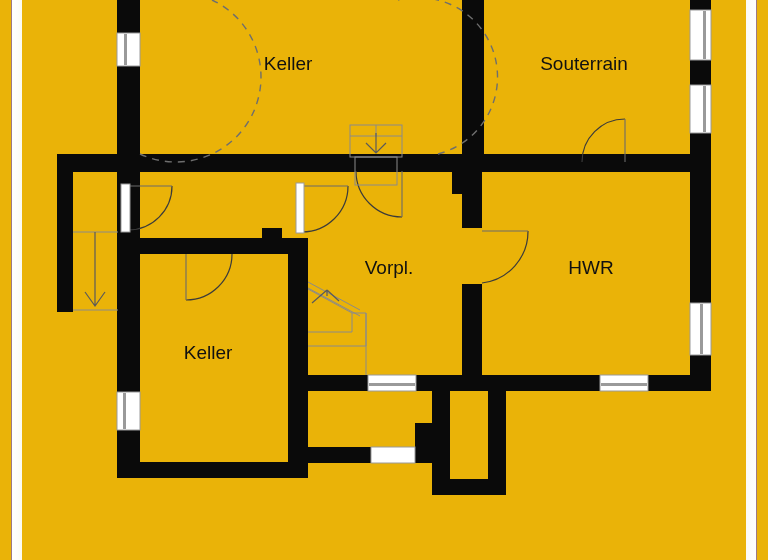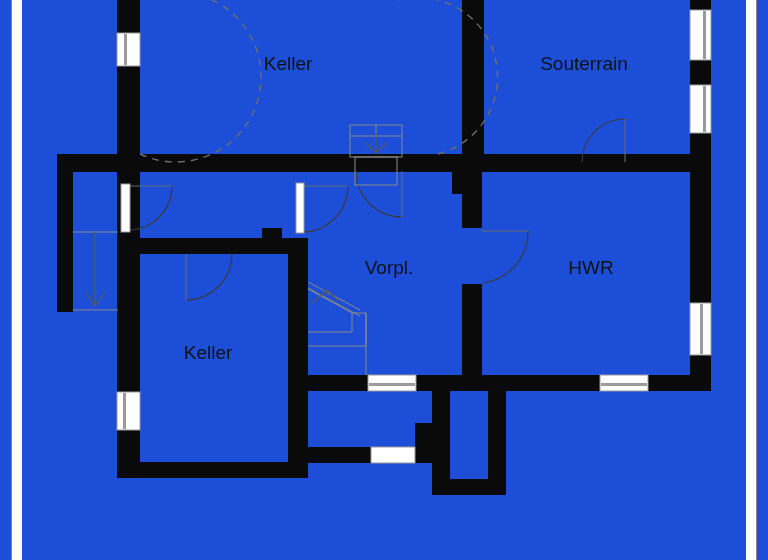--- a/index.html
+++ b/index.html
@@ -1,18 +1,18 @@
 <!DOCTYPE html>
 <html><head>
 <meta charset="utf-8">
 <style>
   html,body{margin:0;padding:0;background:#ffffff;}
   body{width:768px;height:560px;overflow:hidden;
        font-family:"Liberation Sans","DejaVu Sans",sans-serif;}
-  #plan-root{position:relative;width:768px;height:560px;background:#1d4ed8;}
+  #plan-root{position:relative;width:768px;height:560px;background:#eab308;}
   #floorplan-svg{position:absolute;left:0;top:0;width:768px;height:560px;display:block;}
   .room-label{font-family:"Liberation Sans","DejaVu Sans",sans-serif;
               font-size:19px;fill:#111111;text-anchor:middle;dominant-baseline:middle;}
   .wall{fill:#0a0a0a;stroke:none;}
   .thinline{fill:none;stroke:#6b6b6b;stroke-width:1.1;}
   .thinline2{fill:none;stroke:#8a8a8a;stroke-width:1;}
   .swing{fill:none;stroke:#3b3b3b;stroke-width:1.2;}
   .swing-dashed{fill:none;stroke:#6e6e6e;stroke-width:1.4;stroke-dasharray:7 6;}
   .winpane{fill:#ffffff;stroke:#9a9a9a;stroke-width:1;}
   .winbar{fill:#9a9a9a;stroke:none;}

